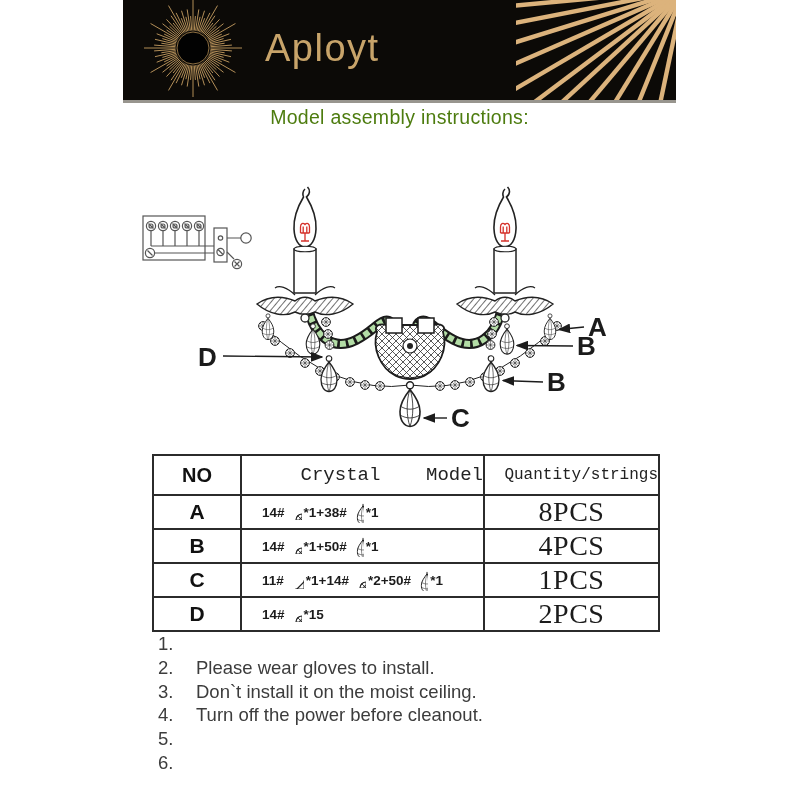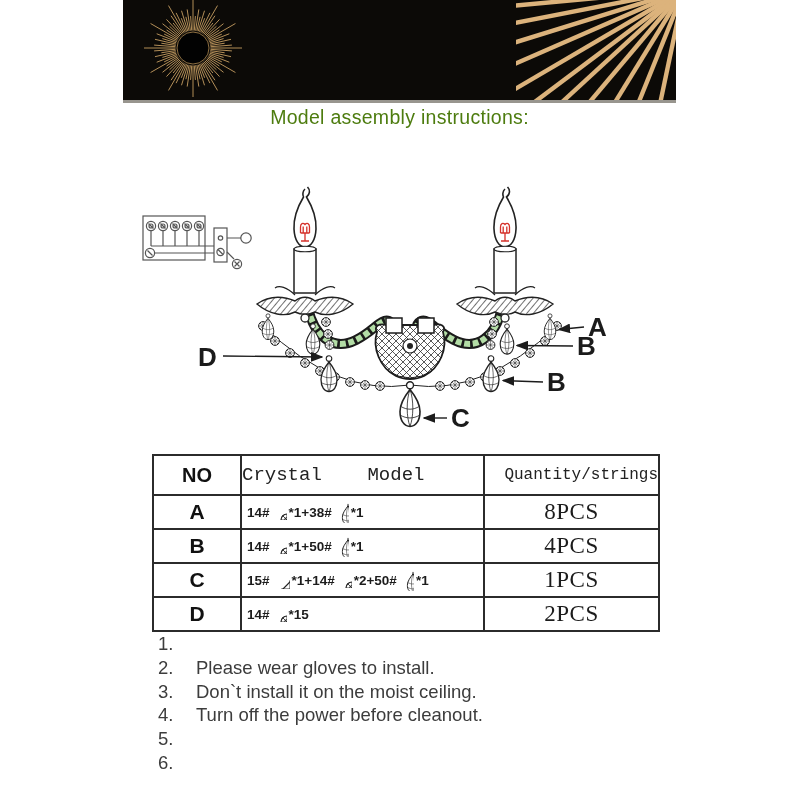--- a/index.html
+++ b/index.html
@@ -23,25 +23,25 @@
   .drawing{position:absolute;left:130px;top:180px;}
   .dlabel{font-family:"Liberation Sans",sans-serif;font-size:26px;font-weight:700;fill:#1b1b1b;}
 
   
   .parts-table{position:absolute;left:152px;top:454px;width:506px;border-collapse:collapse;table-layout:fixed;}
   .parts-table th,.parts-table td{border:2px solid #2b2b2b;padding:0;background:#fff;}
   .parts-table thead tr{height:40px;}
   .parts-table tbody tr{height:34px;}
   .th-no{font-size:20px;font-weight:700;color:#111;text-align:center;}
   .th-model{font-family:"Liberation Mono",monospace;font-size:19px;font-weight:400;color:#222;
-            text-align:left;white-space:pre;}
+            text-align:right;white-space:pre;}
   .th-qty{font-family:"Liberation Mono",monospace;font-size:16px;font-weight:400;color:#222;text-align:right;}
   .col-no{font-size:21px;font-weight:700;color:#111;text-align:center;}
-  .col-qty{font-family:"Liberation Serif",serif;font-size:23px;color:#1c1c1c;text-align:center;letter-spacing:.5px;}
-  .model-line{display:flex;align-items:center;gap:2px;padding-left:5px;
+  .col-qty{font-family:"Liberation Serif",serif;font-size:28px;color:#1c1c1c;text-align:center;letter-spacing:.5px;}
+  .model-line{display:flex;align-items:center;gap:2px;padding-left:20px;
               font-size:13.5px;font-weight:700;color:#1c1c1c;}
   .tbl-icon{flex:none;display:block;}
 
   
   .instructions{position:absolute;left:158px;top:632px;width:500px;color:#3c3c3c;font-size:18.5px;}
   .instr-row{display:flex;line-height:23.8px;}
   .instr-num{width:38px;flex:none;}
   .hidden-defs{position:absolute;width:0;height:0;overflow:hidden;}
 </style>
 </head>
@@ -149,20 +149,21 @@
         <line x1="77.15544456622767" y1="41.24999999999999" x2="104.43524478543748" y2="25.49999999999998" stroke="#c59d61" stroke-width="0.9"></line>
         <line x1="77.76695518829233" y1="42.40703456544273" x2="90.83100377287741" y2="36.115720348238135" stroke="#c59d61" stroke-width="0.9"></line>
         <line x1="78.29029060127357" y1="43.60653207358809" x2="98.30407619712398" y2="35.7517000497106" stroke="#c59d61" stroke-width="0.9"></line>
         <line x1="78.72252410125746" y1="44.84178444780917" x2="92.5783297851565" y2="40.56783441885105" stroke="#c59d61" stroke-width="0.9"></line>
         <line x1="79.06123846318191" y1="46.105883655764494" x2="100.02218857509112" y2="41.32168357570373" stroke="#c59d61" stroke-width="0.9"></line>
         <line x1="79.30453945893974" y1="47.391760341916935" x2="93.64258643920411" y2="45.23064748236239" stroke="#c59d61" stroke-width="0.9"></line>
         <line x1="79.45106645067065" y1="48.692223362237584" x2="100.89094809006602" y2="47.08552635012947" stroke="#c59d61" stroke-width="0.9"></line>
       </g>
     <circle cx="62" cy="50" r="16" fill="#020202" stroke="#8d6f42" stroke-width="1"></circle>
   </svg>
+  <div class="brand">Aployt</div>
   <svg class="rays-svg" width="160" height="100" viewBox="0 0 160 100">
     <g stroke="#dcb37c" stroke-width="4.4" fill="none">
       <path d="M168,-10 L-6,6"></path>
         <path d="M168,-10 L-6,24"></path>
         <path d="M168,-10 L-6,44"></path>
       <path d="M168,-10 L-6,66"></path>
         <path d="M168,-10 L-6,92"></path>
         <path d="M168,-10 L16,104"></path>
       <path d="M168,-10 L44,104"></path>
         <path d="M168,-10 L72,104"></path>
@@ -362,21 +363,21 @@
             </svg>
             <span> *1</span>
           </div>
         </td>
         <td class="col-qty">4PCS</td>
       </tr>
       <tr>
         <td class="col-no">C</td>
         <td>
           <div class="model-line">
-            <span>15# </span>
+            <span>11# </span>
             <svg width="18" height="18" class="tbl-icon" viewBox="-10 -10 20 20">
               <use href="#i-diamond"></use>
             </svg>
             <span>*1+14# </span>
             <svg width="15" height="15" class="tbl-icon" viewBox="-8 -8 16 16">
               <use href="#i-bead"></use>
             </svg>
             <span> *2+50# </span>
             <svg width="15" height="22" class="tbl-icon" viewBox="-8 -3 16 27">
               <use href="#i-drop"></use>

